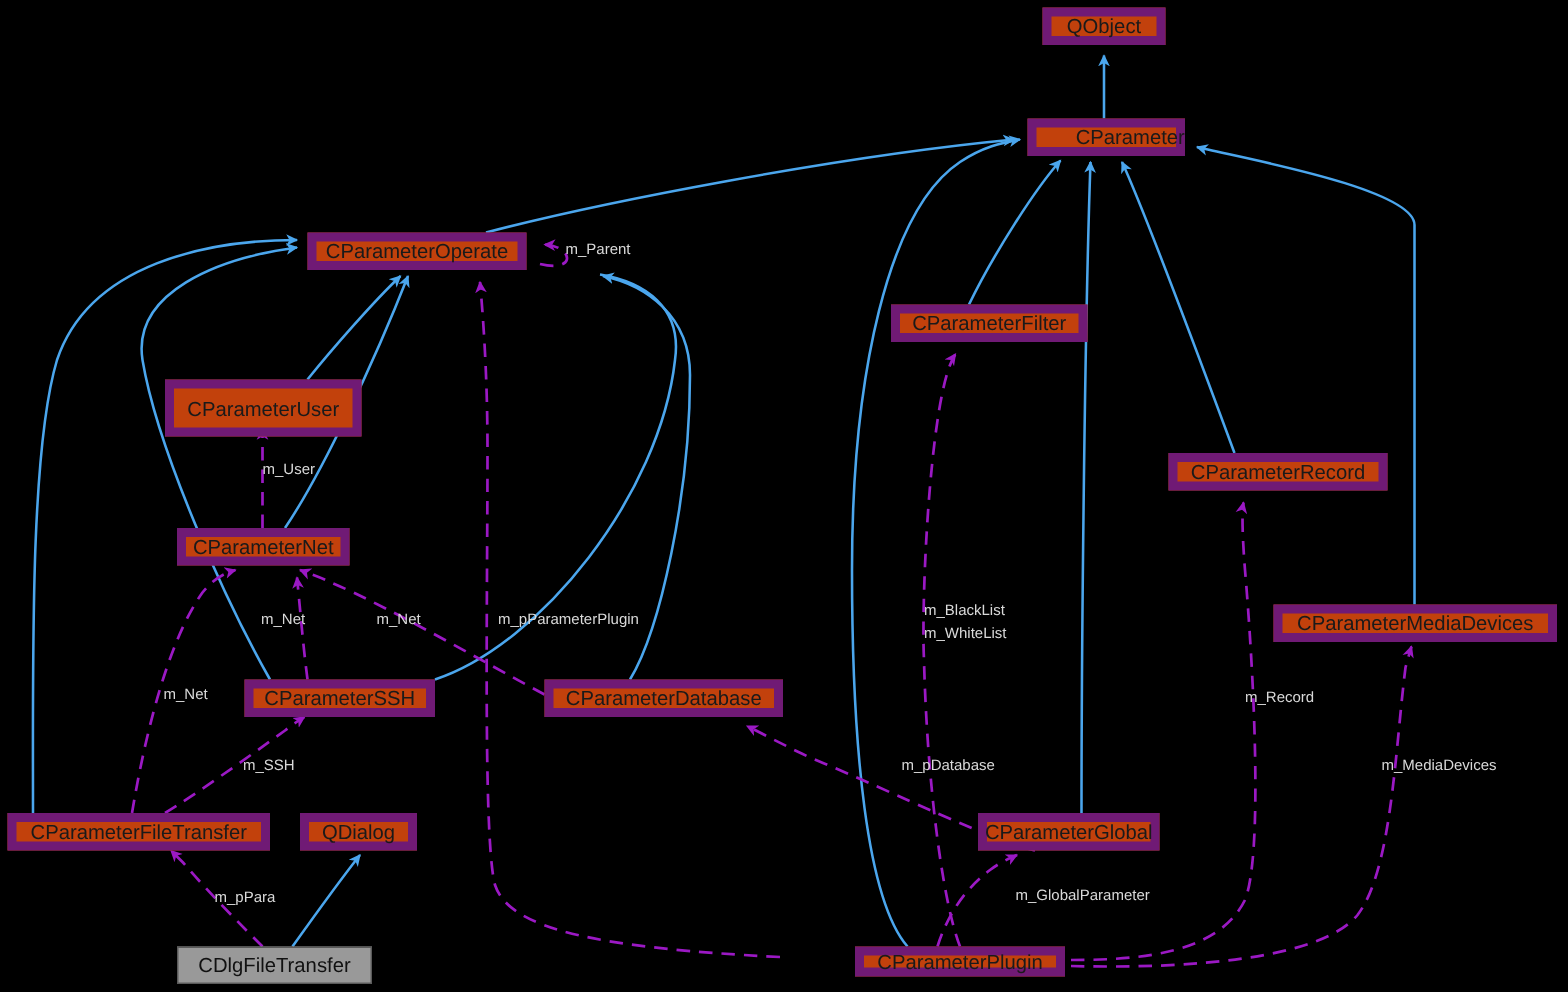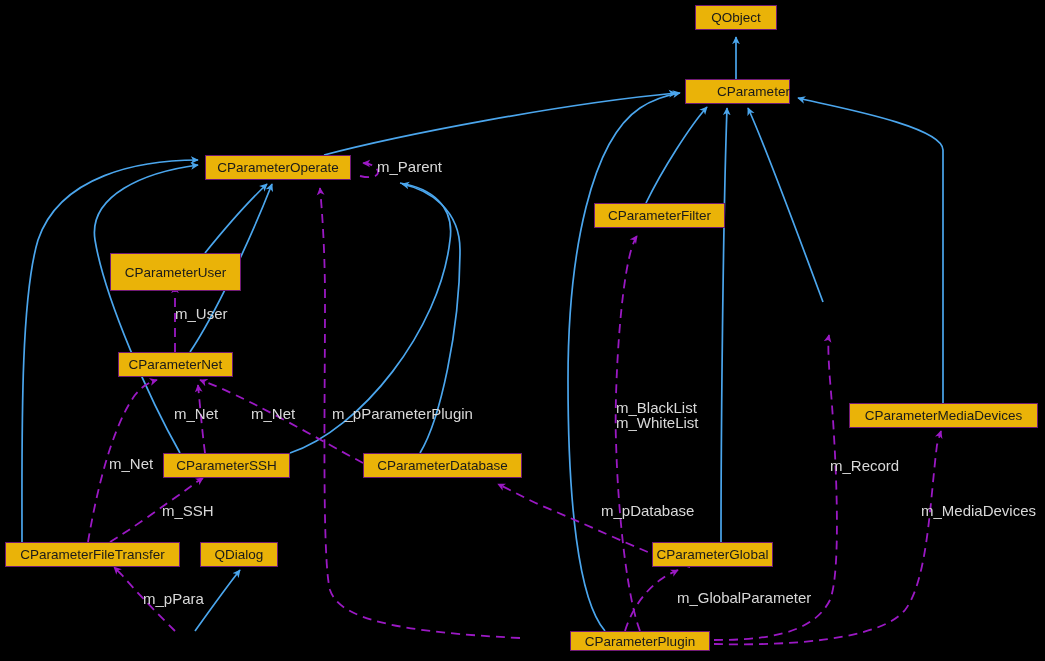--- a/index.html
+++ b/index.html
@@ -1,23 +1,23 @@
 <!DOCTYPE html>
 <html><head>
 <meta charset="utf-8">
 <style>
   html,body{margin:0;padding:0;background:#000;}
   #stage{position:relative;width:1045px;height:661px;background:#000;overflow:hidden;
          font-family:"Liberation Sans","DejaVu Sans",sans-serif;}
   #stage svg{position:absolute;left:0;top:0;width:1045px;height:661px;}
-  .node{position:absolute;box-sizing:border-box;background:#eab308;border:1px solid #701a75;
+  .node{position:absolute;box-sizing:border-box;background:#c2410c;border:6px solid #701a75;
         display:flex;align-items:center;justify-content:center;color:#1a1a1a;font-size:13.5px;
         white-space:nowrap;letter-spacing:0px;}
   .node.hl{background:#999999;border:1px solid #5a5a5a;color:#111;}
-  .edgelabel{position:absolute;color:#d9d9d9;font-size:15px;white-space:pre;line-height:15px;}
+  .edgelabel{position:absolute;color:#d9d9d9;font-size:10px;white-space:pre;line-height:15px;}
 </style>
 </head>
 <body>
 
 <div id="stage">
 
   <svg viewBox="0 0 1045 661">
     <defs>
       <marker id="ah-blue" markerWidth="9" markerHeight="9" refX="7.2" refY="4.5" orient="auto" markerUnits="userSpaceOnUse">
         <path d="M0,0.6 L8,4.5 L0,8.4 L2.2,4.5 Z" fill="#4ba6ed"></path>
@@ -64,35 +64,37 @@
   <div class="node" style="left:695px;top:5px;width:82px;height:25px;">QObject</div>
 
   <div class="node" style="left:685px;top:79px;width:105px;height:25px;padding-left:32px;">CParameter</div>
 
   <div class="node" style="left:205px;top:155px;width:146px;height:25px;">CParameterOperate</div>
 
   <div class="node" style="left:594px;top:203px;width:131px;height:25px;">CParameterFilter</div>
 
   <div class="node" style="left:110px;top:253px;width:131px;height:38px;">CParameterUser</div>
 
+  <div class="node" style="left:779px;top:302px;width:146px;height:25px;">CParameterRecord</div>
 
   <div class="node" style="left:118px;top:352px;width:115px;height:25px;">CParameterNet</div>
 
   <div class="node" style="left:849px;top:403px;width:189px;height:25px;">CParameterMediaDevices</div>
 
   <div class="node" style="left:163px;top:453px;width:127px;height:25px;">CParameterSSH</div>
 
   <div class="node" style="left:363px;top:453px;width:159px;height:25px;">CParameterDatabase</div>
 
   <div class="node" style="left:652px;top:542px;width:121px;height:25px;">CParameterGlobal</div>
 
   <div class="node" style="left:5px;top:542px;width:175px;height:25px;">CParameterFileTransfer</div>
 
   <div class="node" style="left:200px;top:542px;width:78px;height:25px;">QDialog</div>
 
+  <div class="node hl" style="left:118px;top:631px;width:130px;height:25px;">CDlgFileTransfer</div>
 
   <div class="node" style="left:570px;top:631px;width:140px;height:20px;">CParameterPlugin</div>
 
   <div class="edgelabel" style="left:377px;top:159px;">m_Parent</div>
 
   <div class="edgelabel" style="left:175px;top:306px;">m_User</div>
 
   <div class="edgelabel" style="left:174px;top:406px;">m_Net</div>
 
   <div class="edgelabel" style="left:251px;top:406px;">m_Net</div>

